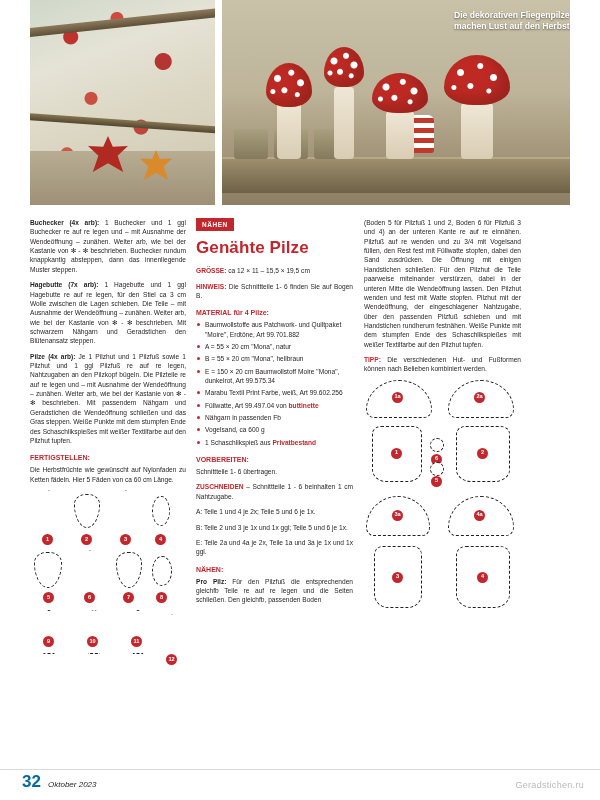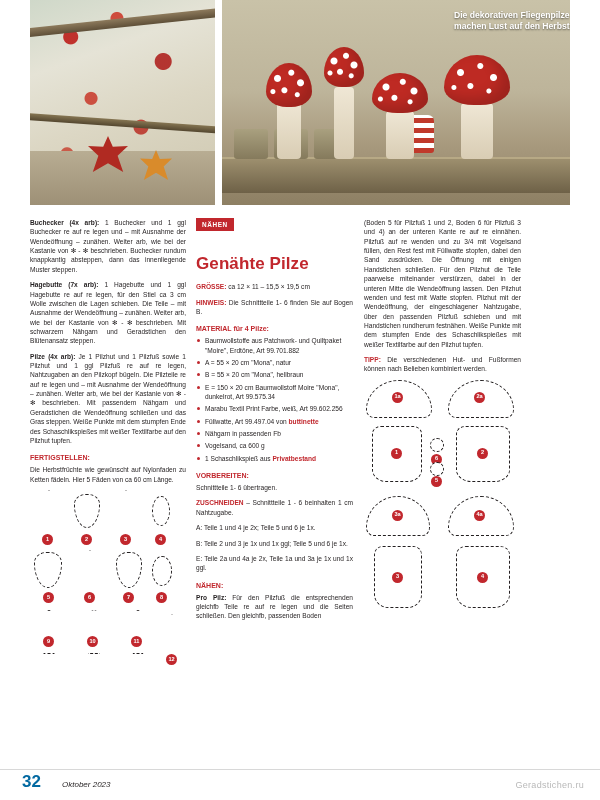--- a/index.html
+++ b/index.html
@@ -113,21 +113,21 @@
   .sec-red { color:#c1272d; font-weight:bold; font-size:7px; margin:8px 0 2px; }
   .sec-red-inline { color:#c1272d; font-weight:bold; }
 
   .tag {
     display:inline-block; background:#c1272d; color:#fff;
     font-size:6.4px; font-weight:bold; letter-spacing:.6px;
     padding:2px 6px; margin-bottom:5px;
   }
   .h-title {
     font-size:17px; font-weight:bold; color:#c1272d;
-    margin:16px 0 6px 0; letter-spacing:.1px;
+    margin:0 0 6px 0; letter-spacing:.1px;
   }
   ul.bul { margin:0 0 6px 0; padding-left:9px; list-style:none; }
   ul.bul li { position:relative; margin-bottom:3px; text-align:left; }
   ul.bul li::before {
     content:""; position:absolute; left:-8px; top:3px;
     width:3px; height:3px; background:#c1272d; border-radius:50%;
   }
 
   .bold-red { color:#c1272d; font-weight:bold; }
 
@@ -169,21 +169,21 @@
   }
   .oval-tpl { border:1.2px dashed #231f20; background:#fff; border-radius:50%; }
 
   
   .footer { position:absolute; left:0; bottom:0; width:600px; height:32px; }
   .pageno {
     position:absolute; left:22px; bottom:8px;
     font-size:17px; font-weight:bold; color:#0369a1;
   }
   .issue {
-    position:absolute; left:62px; bottom:11px;
+    position:absolute; left:48px; bottom:11px;
     font-size:8px; font-style:italic; color:#231f20;
   }
   .watermark {
     position:absolute; right:16px; bottom:10px;
     font-size:9px; color:#b9b9b9; letter-spacing:.3px;
   }
   .footer-rule {
     position:absolute; left:0; bottom:30px; width:600px; height:1px; background:#d8d8d8;
   }
 </style>

